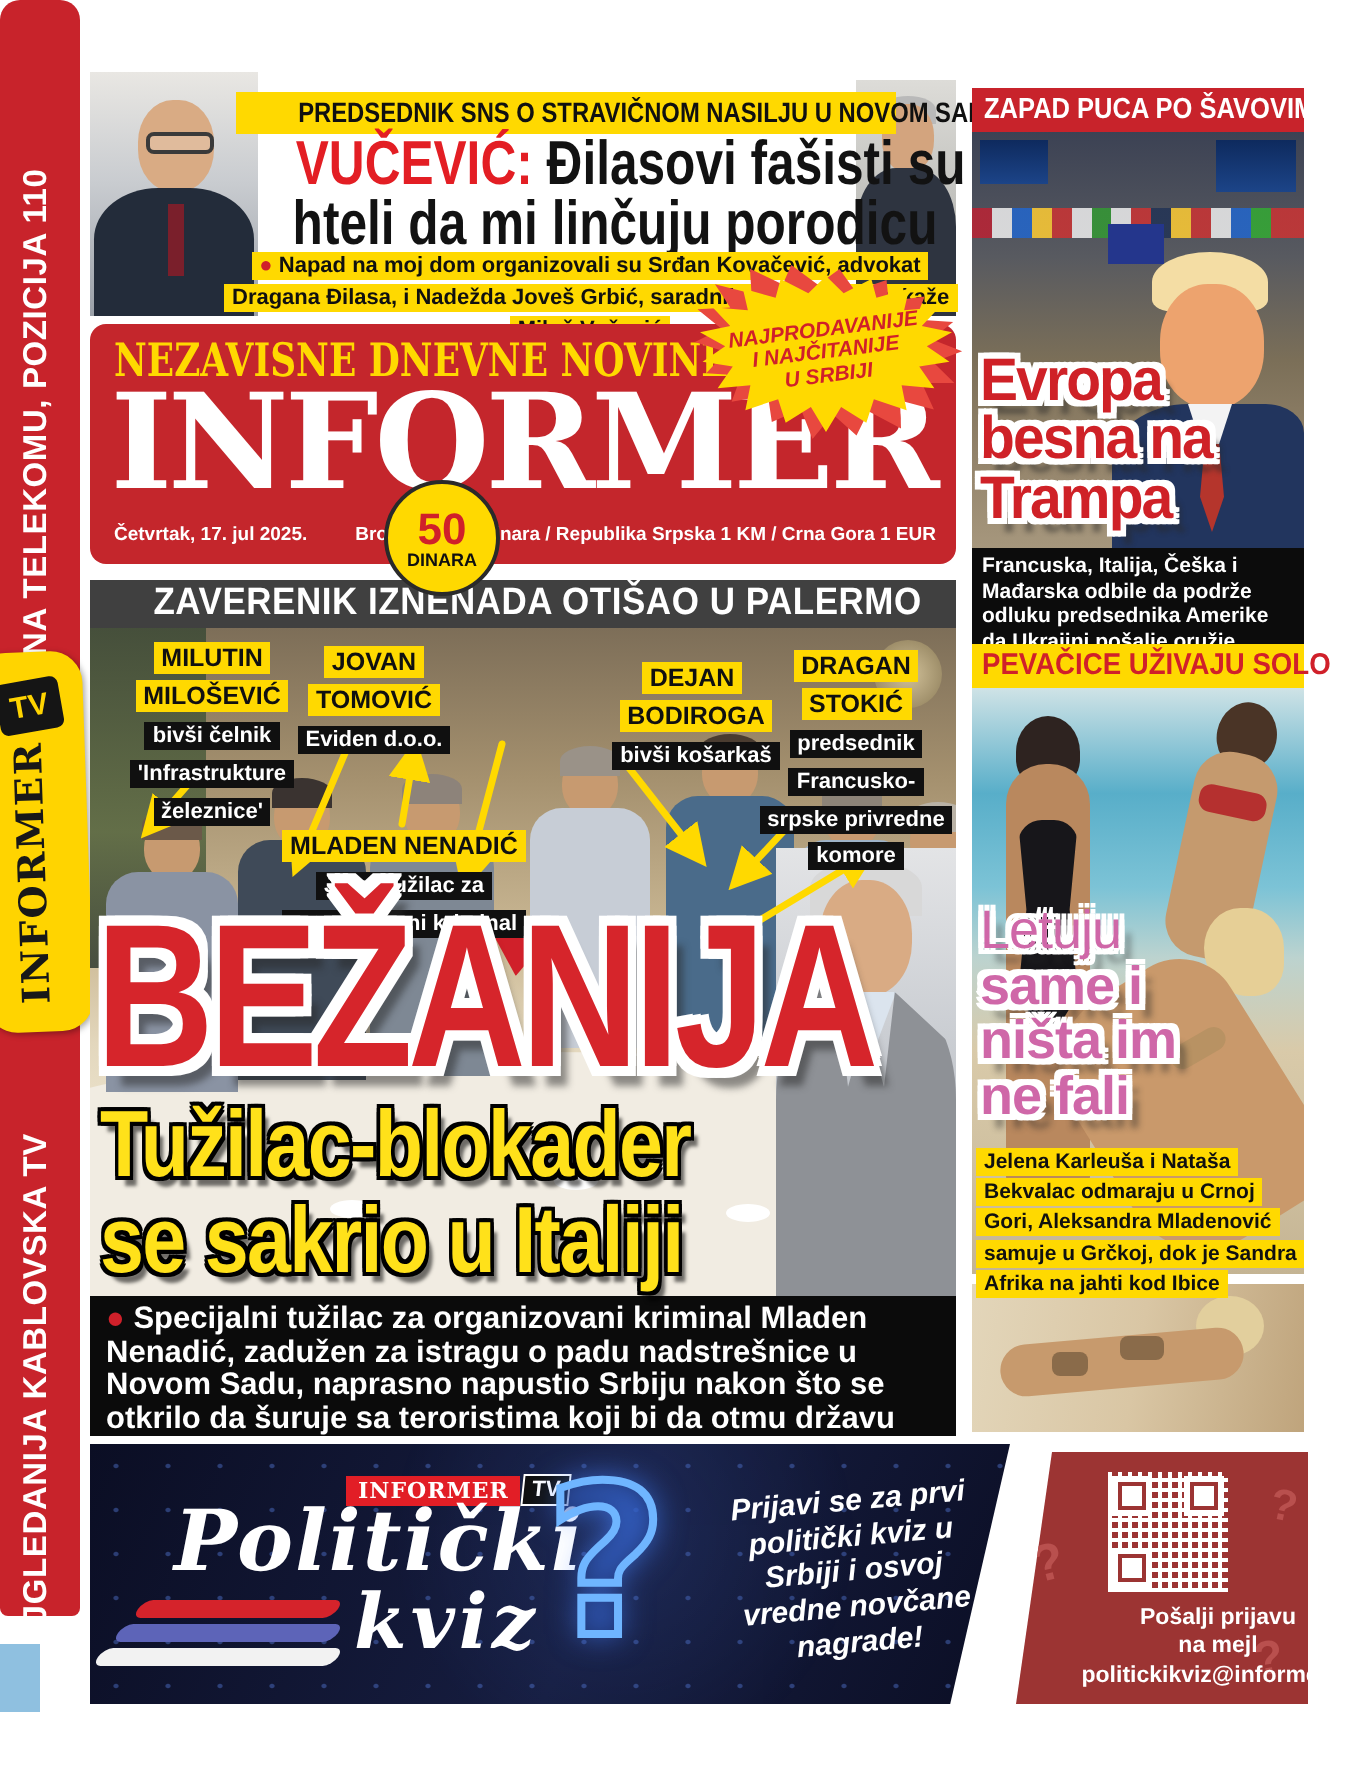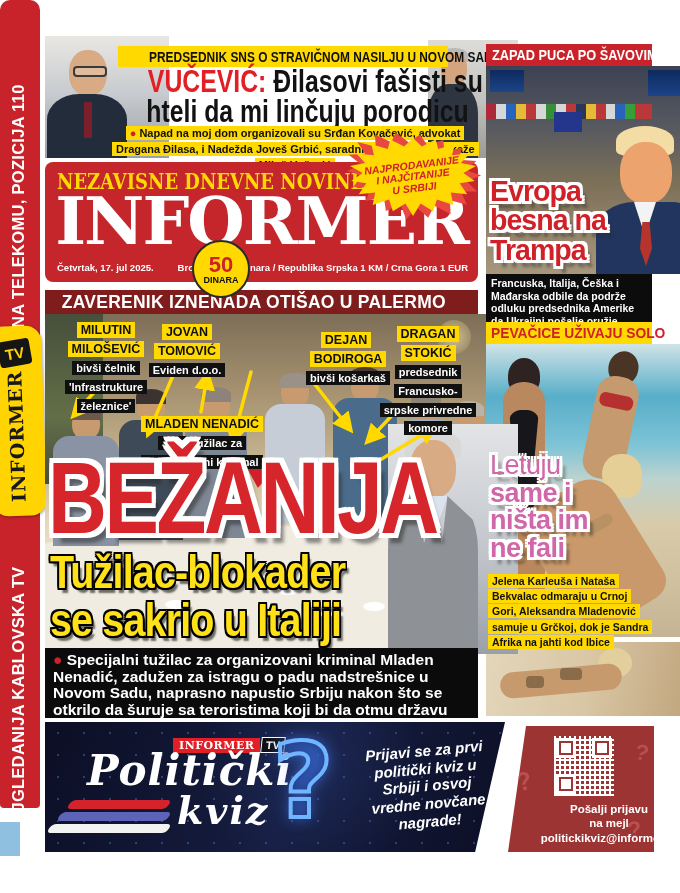--- a/index.html
+++ b/index.html
@@ -1,19 +1,19 @@
 <!DOCTYPE html>
 <html><head>
 <meta charset="utf-8">
 <style>
   html,body{margin:0;padding:0;background:#ffffff;}
   .page{position:relative;width:680px;height:893px;background:#fff;overflow:hidden;
         font-family:"Liberation Sans",sans-serif;}
   .abs{position:absolute;}
-  .photo{position:absolute;overflow:hidden;padding-left:40px;}
+  .photo{position:absolute;overflow:hidden;}
   .vtext{position:absolute;white-space:nowrap;transform:rotate(-90deg);transform-origin:0 0;
          font-weight:bold;}
   
   .ow{text-shadow:-3px -3px 0 #fff,0 -3px 0 #fff,3px -3px 0 #fff,-3px 0 0 #fff,3px 0 0 #fff,
       -3px 3px 0 #fff,0 3px 0 #fff,3px 3px 0 #fff,6px 7px 3px rgba(40,40,40,.45);}
   .ow-big{text-shadow:-5px -5px 0 #fff,0 -5px 0 #fff,5px -5px 0 #fff,-5px 0 0 #fff,5px 0 0 #fff,
       -5px 5px 0 #fff,0 5px 0 #fff,5px 5px 0 #fff,-4px -4px 0 #fff,4px -4px 0 #fff,
       -4px 4px 0 #fff,4px 4px 0 #fff,9px 10px 4px rgba(40,40,40,.5);}
   .ob{text-shadow:-2px -2px 0 #000,0 -2px 0 #000,2px -2px 0 #000,-2px 0 0 #000,2px 0 0 #000,
       -2px 2px 0 #000,0 2px 0 #000,2px 2px 0 #000,4px 5px 2px rgba(0,0,0,.55);}
@@ -114,21 +114,21 @@
     <div class="abs star-shape" style="inset:0;background:#ffd900;"></div>
     <div class="abs" style="inset:0;display:flex;flex-direction:column;align-items:center;justify-content:center;
                 transform:rotate(-7deg);color:#d0202a;font-size:10.5px;font-weight:800;font-style:italic;
                 line-height:1.1;text-align:center;">
       <div>NAJPRODAVANIJE</div>
       <div>I NAJČITANIJE</div>
       <div>U SRBIJI</div>
     </div>
   </div>
 
-  <div class="abs" style="left:45px;top:290px;width:433px;height:24px;background:#7f1d1d;text-align:left;line-height:24px;">
+  <div class="abs" style="left:45px;top:290px;width:433px;height:24px;background:#404040;text-align:right;line-height:24px;">
     <span style="display:inline-block;transform:scaleX(.92);white-space:nowrap;font-size:19px;font-weight:800;color:#fff;letter-spacing:.3px;">ZAVERENIK IZNENADA OTIŠAO U PALERMO</span>
   </div>
 
   <div class="photo" style="left:45px;top:314px;width:433px;height:336px;
               background:linear-gradient(180deg,#7d6e58 0%,#a4906e 22%,#cdbb97 48%,#e3d7bd 62%,#efe7d2 78%);">
     <div class="abs" style="left:0;top:0;width:58px;height:170px;background:linear-gradient(180deg,#3c4a36,#55663f 60%,#2f3a2f);opacity:.85;"></div>
     <div class="abs" style="left:392px;top:6px;width:34px;height:34px;background:radial-gradient(circle,#d9c9a0,#8a7a55);border-radius:50%;opacity:.9;"></div>
     <div class="abs" style="left:-30px;top:212px;width:500px;height:140px;background:#f1ece2;border-radius:50% 50% 0 0/34px;"></div>
 
     <div class="person" style="left:8px;top:92px;width:66px;height:140px;">

